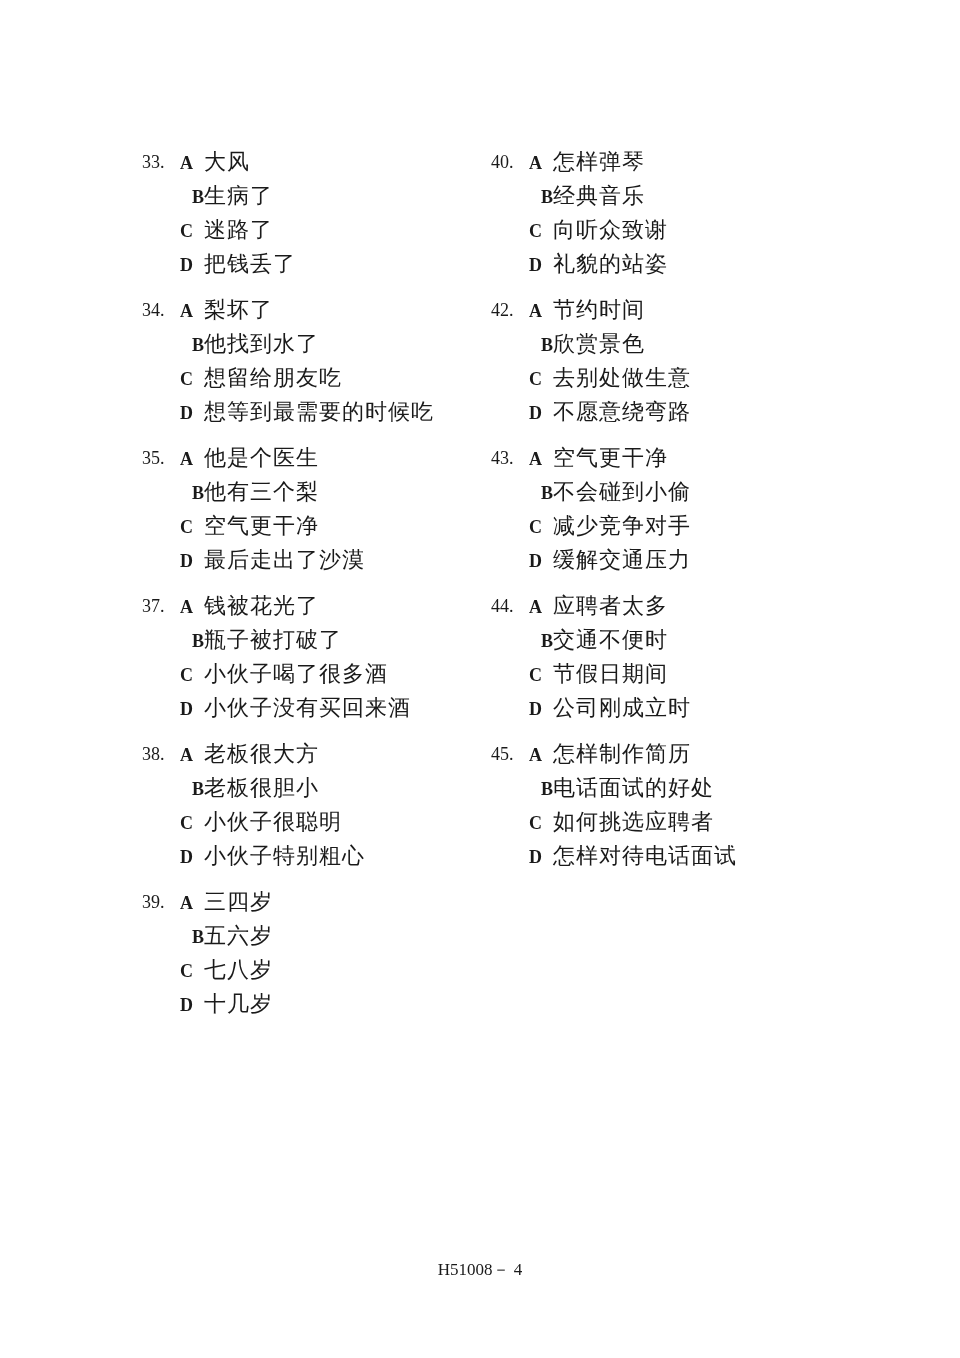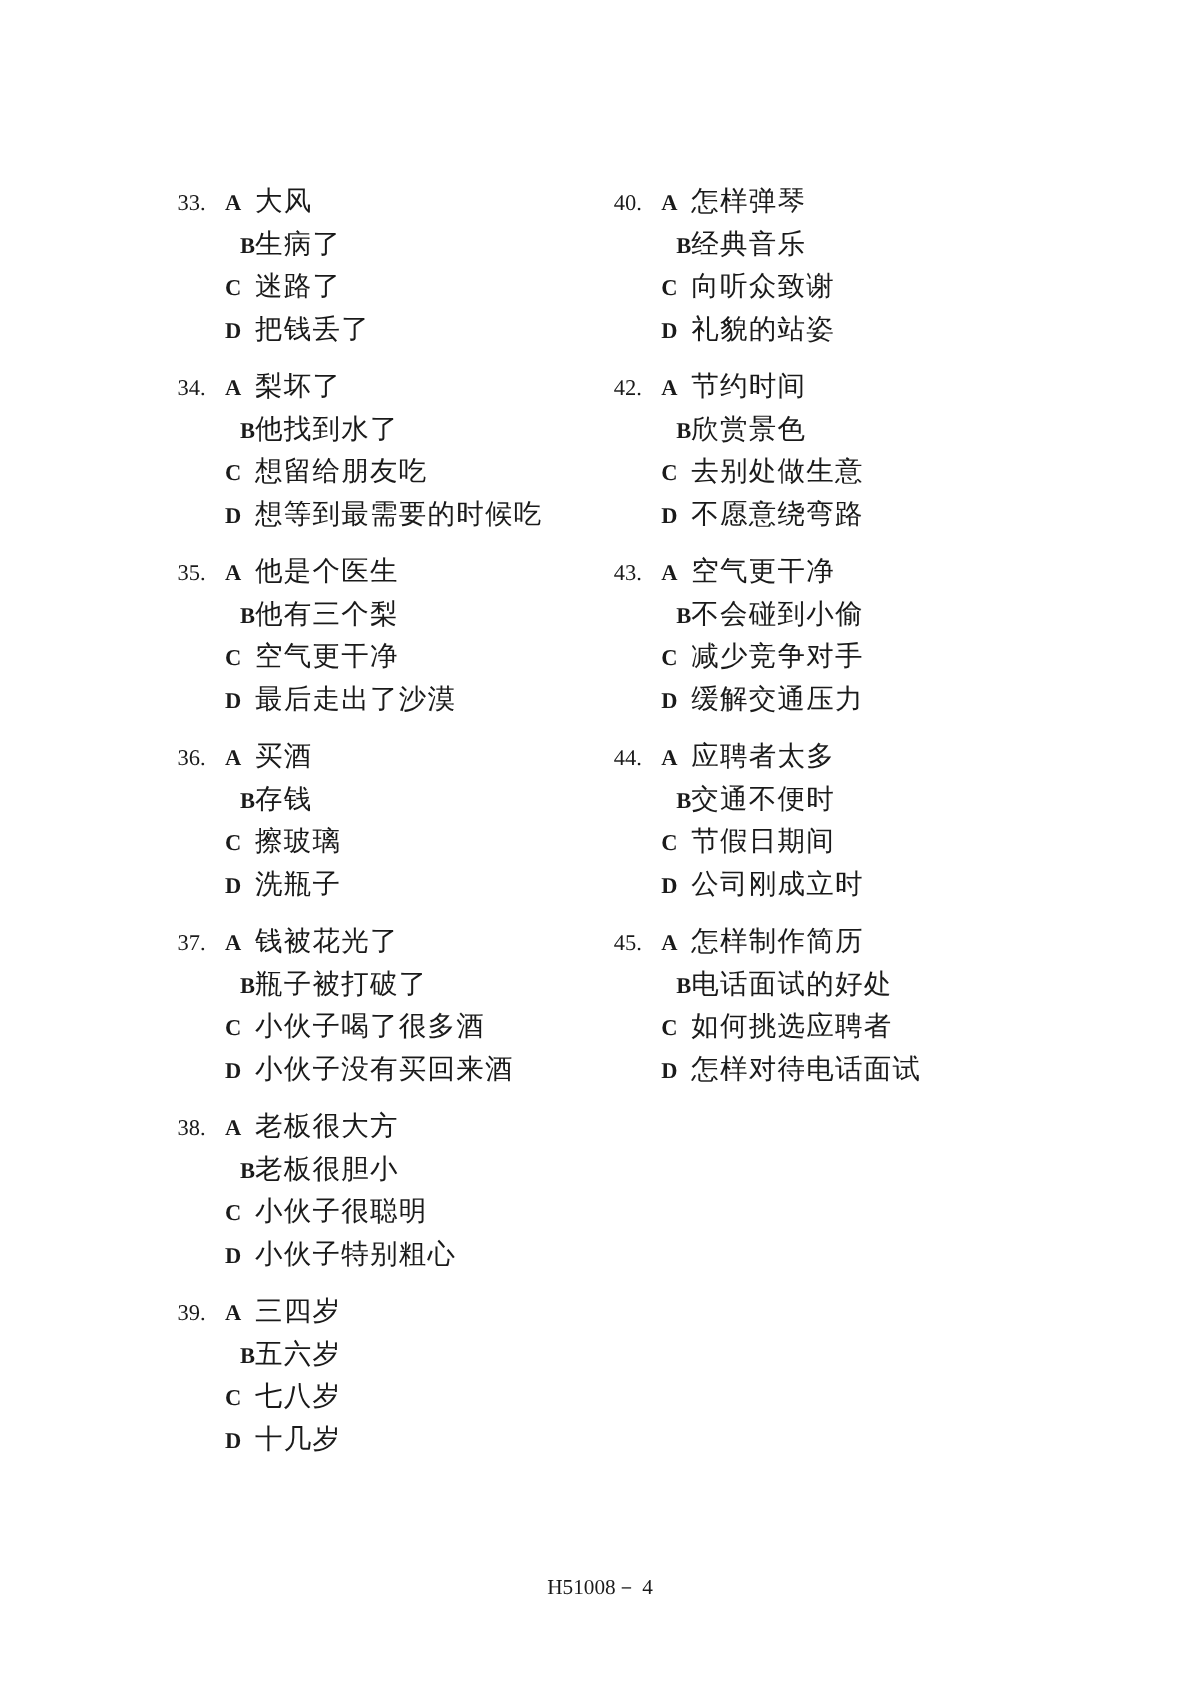--- a/index.html
+++ b/index.html
@@ -34,27 +34,20 @@
       <div class="opt opt1"><span class="letter">B</span><span class="text">他找到水了</span></div>
       <div class="opt opt2"><span class="letter">C</span><span class="text">想留给朋友吃</span></div>
       <div class="opt opt3"><span class="letter">D</span><span class="text">想等到最需要的时候吃</span></div>
     </div>
     <div class="question">
       <span class="qnum">35.</span>
       <div class="opt opt0"><span class="letter">A</span><span class="text">他是个医生</span></div>
       <div class="opt opt1"><span class="letter">B</span><span class="text">他有三个梨</span></div>
       <div class="opt opt2"><span class="letter">C</span><span class="text">空气更干净</span></div>
       <div class="opt opt3"><span class="letter">D</span><span class="text">最后走出了沙漠</span></div>
-    </div>
-    <div class="question">
-      <span class="qnum">36.</span>
-      <div class="opt opt0"><span class="letter">A</span><span class="text">买酒</span></div>
-      <div class="opt opt1"><span class="letter">B</span><span class="text">存钱</span></div>
-      <div class="opt opt2"><span class="letter">C</span><span class="text">擦玻璃</span></div>
-      <div class="opt opt3"><span class="letter">D</span><span class="text">洗瓶子</span></div>
     </div>
     <div class="question">
       <span class="qnum">37.</span>
       <div class="opt opt0"><span class="letter">A</span><span class="text">钱被花光了</span></div>
       <div class="opt opt1"><span class="letter">B</span><span class="text">瓶子被打破了</span></div>
       <div class="opt opt2"><span class="letter">C</span><span class="text">小伙子喝了很多酒</span></div>
       <div class="opt opt3"><span class="letter">D</span><span class="text">小伙子没有买回来酒</span></div>
     </div>
     <div class="question">
       <span class="qnum">38.</span>

